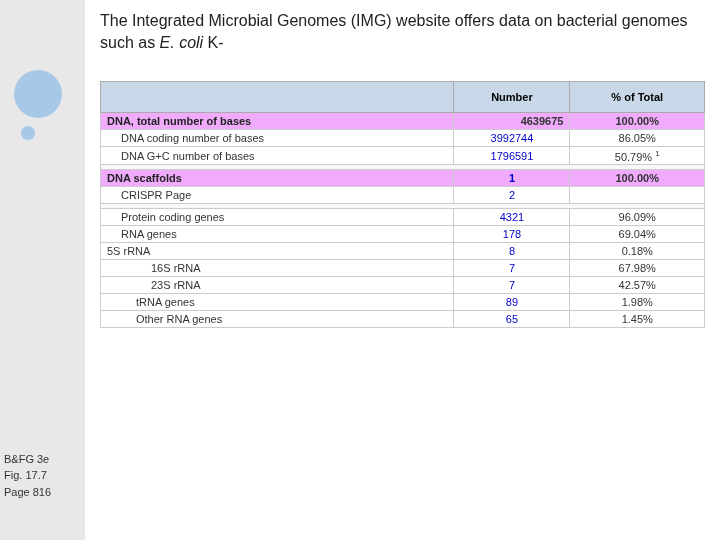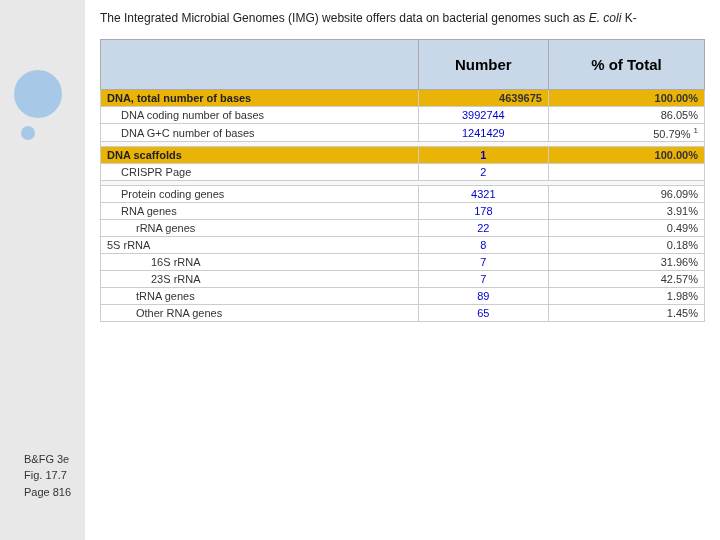--- a/index.html
+++ b/index.html
@@ -46,63 +46,63 @@
       width: 14px;
       height: 14px;
       border-radius: 50%;
       background: #a8c8e8;
       margin-top: 8px;
       margin-left: -30px;
     }
 
     .bottom-text {
       position: absolute;
-      left: 24px;
+      left: 4px;
       bottom: 40px;
       font-size: 11px;
       color: #333;
       line-height: 1.5;
     }
 
     
     .main-content {
       position: absolute;
       left: 85px;
       top: 0;
       right: 0;
       bottom: 0;
       padding: 10px 15px;
     }
 
     .title-text {
-      font-size: 12px;
+      font-size: 16px;
       font-weight: normal;
       color: #222;
       line-height: 1.4;
-      margin-bottom: 12px;
+      margin-bottom: 26px;
     }
 
     .title-text em {
       font-style: italic;
     }
 
     
     .data-table {
       width: 100%;
       border-collapse: collapse;
       font-size: 11px;
     }
 
     .data-table th {
       background: #c8d8e8;
       border: 1px solid #aaa;
-      padding: 16px 6px;
+      padding: 9px 6px;
       text-align: center;
       font-weight: bold;
-      font-size: 15px;
+      font-size: 11px;
     }
 
     .data-table th:first-child {
       text-align: left;
     }
 
     .data-table td {
       border: 1px solid #ccc;
       padding: 2px 6px;
       color: #333;
@@ -112,26 +112,26 @@
       text-align: center;
       color: #0000cc;
     }
 
     .data-table td.number-col.plain {
       color: #333;
       text-align: right;
     }
 
     .data-table td.percent-col {
-      text-align: right;
+      text-align: center;
       color: #333;
     }
 
     .row-header td {
-      background: #eab308;
+      background: #f0abfc;
       font-weight: bold;
       color: #222;
     }
 
     .row-header td.number-col {
       color: #222;
     }
 
     .row-sub td {
       background: #ffffff;
@@ -182,21 +182,21 @@
           <td class="number-col plain">4639675</td>
           <td class="percent-col">100.00%</td>
         </tr>
         <tr class="row-sub row-sub-indent">
           <td style="padding-left:20px;">DNA coding number of bases</td>
           <td class="number-col">3992744</td>
           <td class="percent-col">86.05%</td>
         </tr>
         <tr class="row-sub row-sub-indent">
           <td style="padding-left:20px;">DNA G+C number of bases</td>
-          <td class="number-col">1241429</td>
+          <td class="number-col">1796591</td>
           <td class="percent-col">50.79% <sup>1</sup></td>
         </tr>
 
         <tr>
             <td colspan="3" style="height:4px;border:1px solid #ccc;background:#f8f8f8;"></td>
           </tr>
 
         <tr class="row-header">
           <td><strong>DNA scaffolds</strong></td>
           <td class="number-col" style="color:#0000cc;">1</td>
@@ -213,36 +213,31 @@
           </tr>
 
         <tr class="row-sub row-sub-indent">
           <td style="padding-left:20px;">Protein coding genes</td>
           <td class="number-col">4321</td>
           <td class="percent-col">96.09%</td>
         </tr>
         <tr class="row-sub row-sub-indent">
           <td style="padding-left:20px;">RNA genes</td>
           <td class="number-col">178</td>
-          <td class="percent-col">3.91%</td>
-        </tr>
-        <tr class="row-sub">
-          <td style="padding-left:35px;">rRNA genes</td>
-          <td class="number-col">22</td>
-          <td class="percent-col">0.49%</td>
+          <td class="percent-col">69.04%</td>
         </tr>
         <tr class="row-sub">
           <td style="">5S rRNA</td>
           <td class="number-col">8</td>
           <td class="percent-col">0.18%</td>
         </tr>
         <tr class="row-sub">
           <td style="padding-left:50px;">16S rRNA</td>
           <td class="number-col">7</td>
-          <td class="percent-col">31.96%</td>
+          <td class="percent-col">67.98%</td>
         </tr>
         <tr class="row-sub">
           <td style="padding-left:50px;">23S rRNA</td>
           <td class="number-col">7</td>
           <td class="percent-col">42.57%</td>
         </tr>
         <tr class="row-sub">
           <td style="padding-left:35px;">tRNA genes</td>
           <td class="number-col">89</td>
           <td class="percent-col">1.98%</td>

